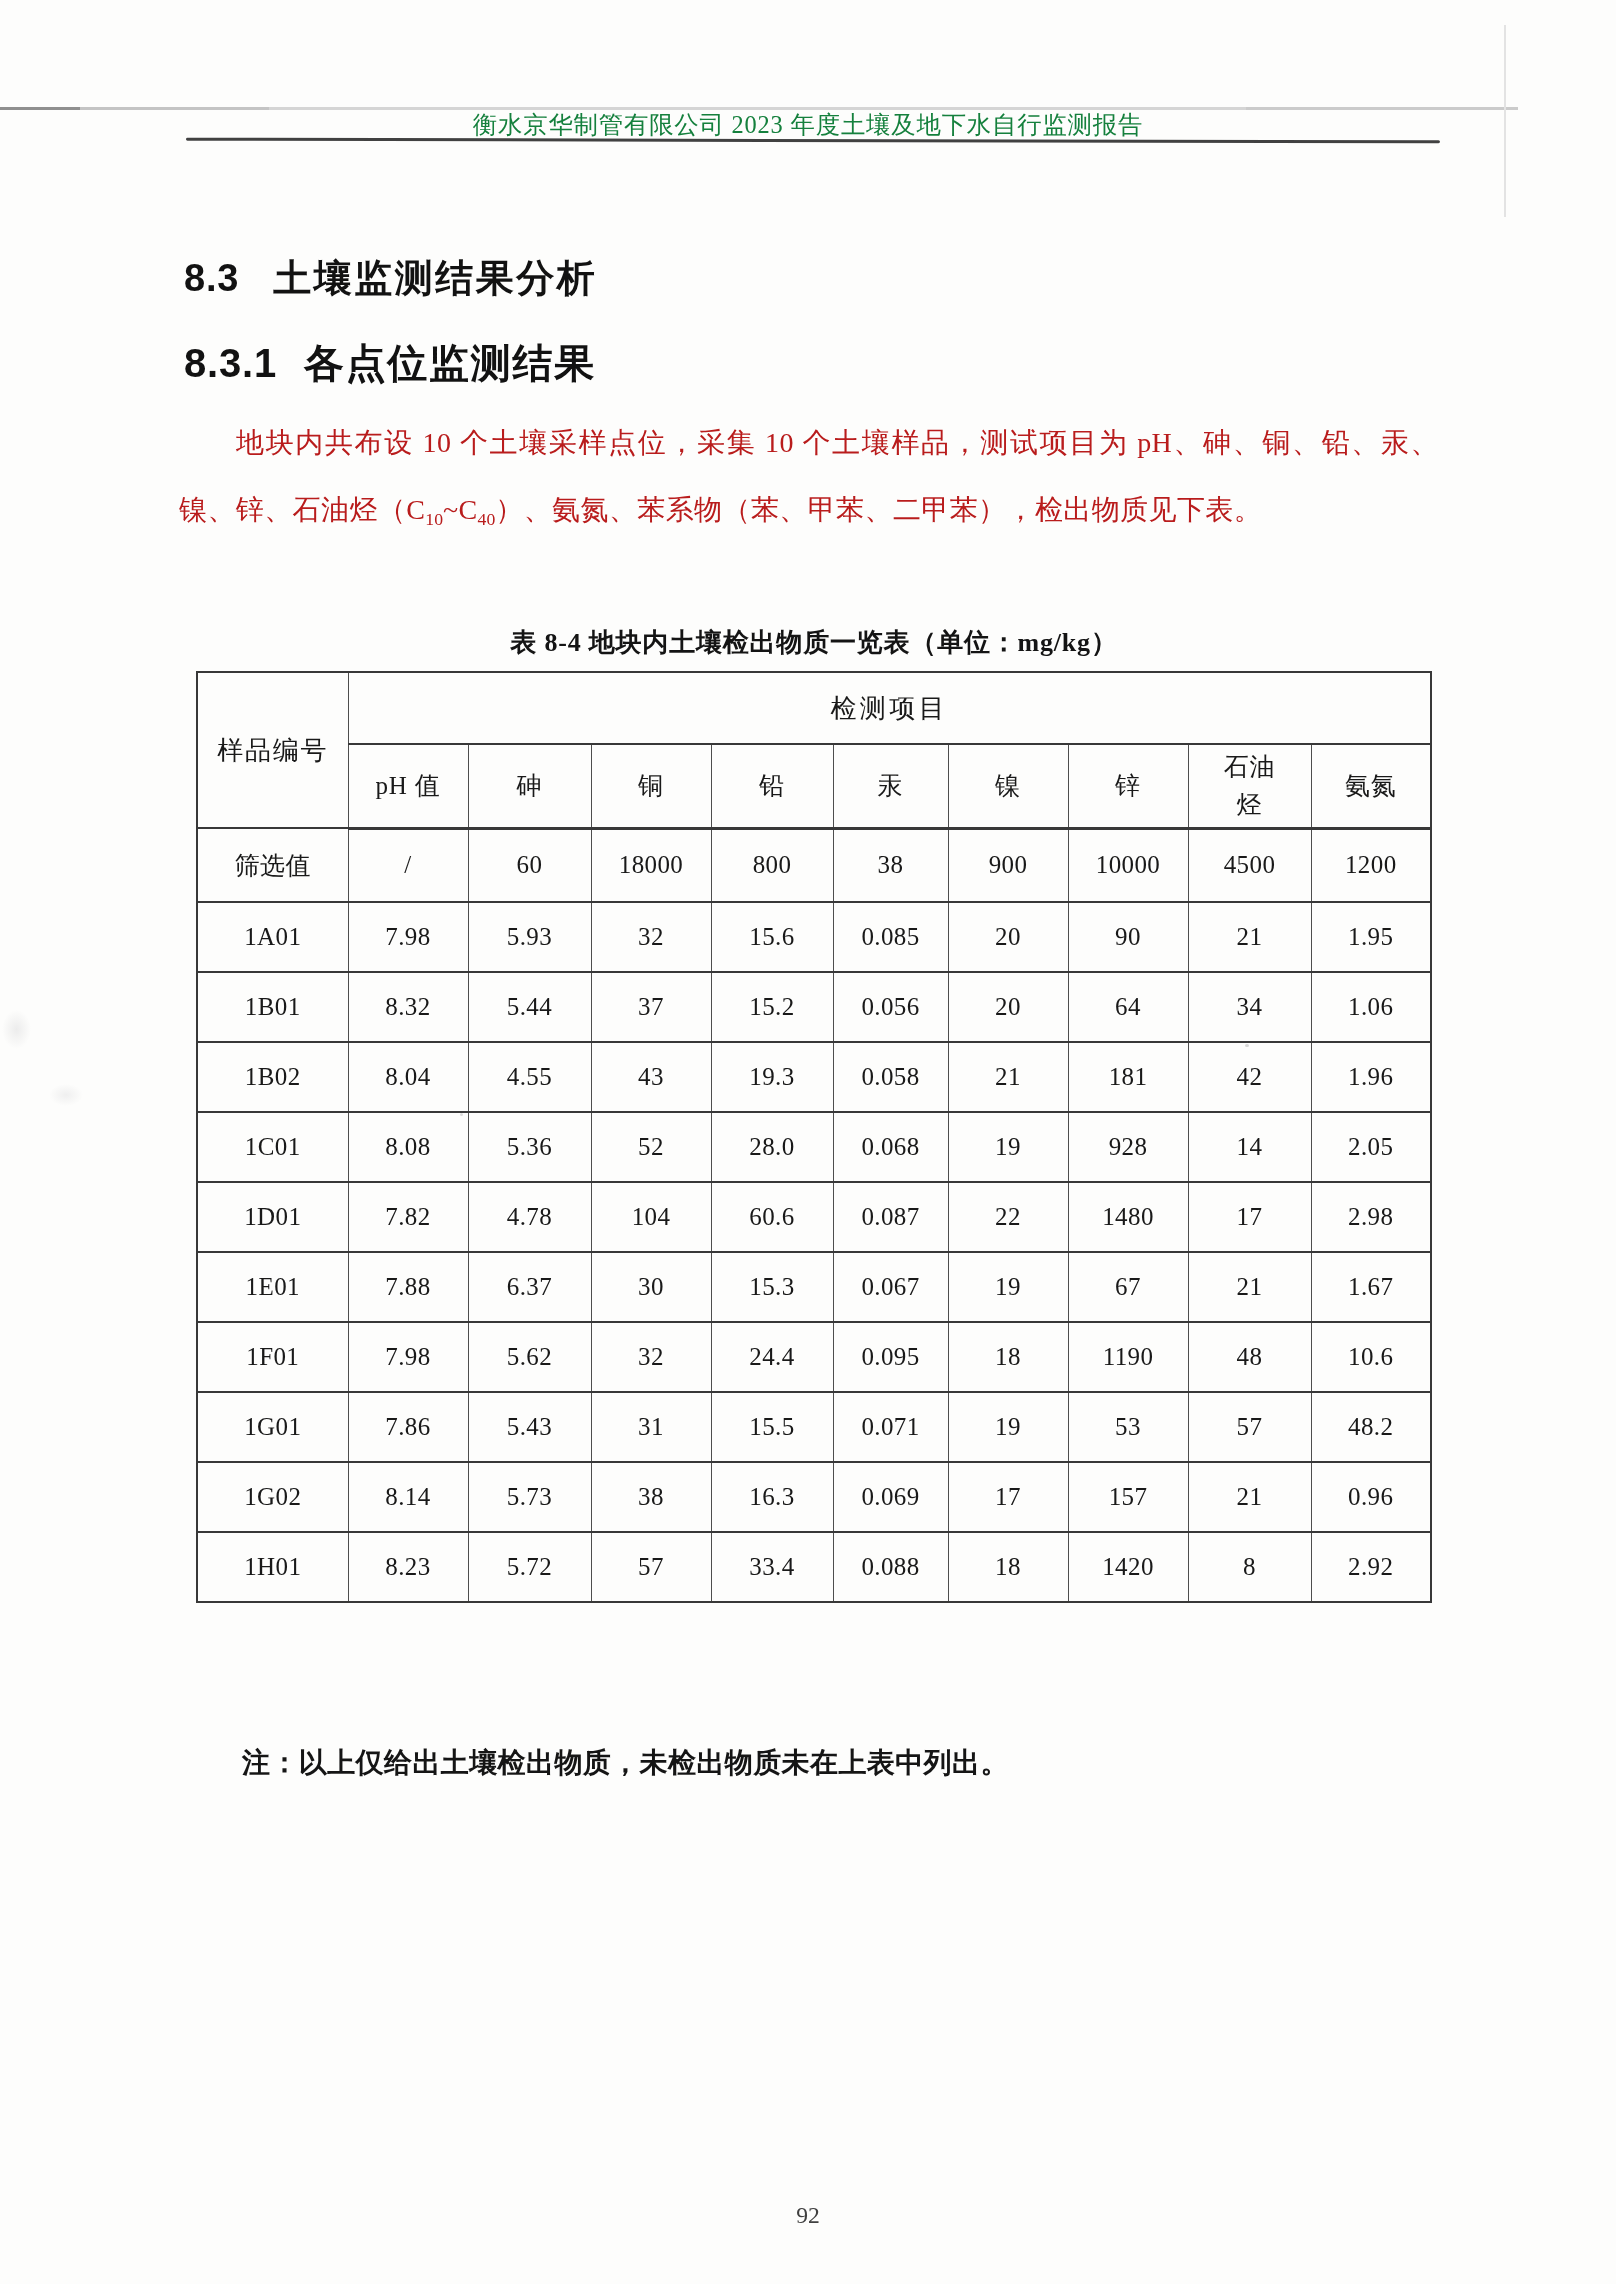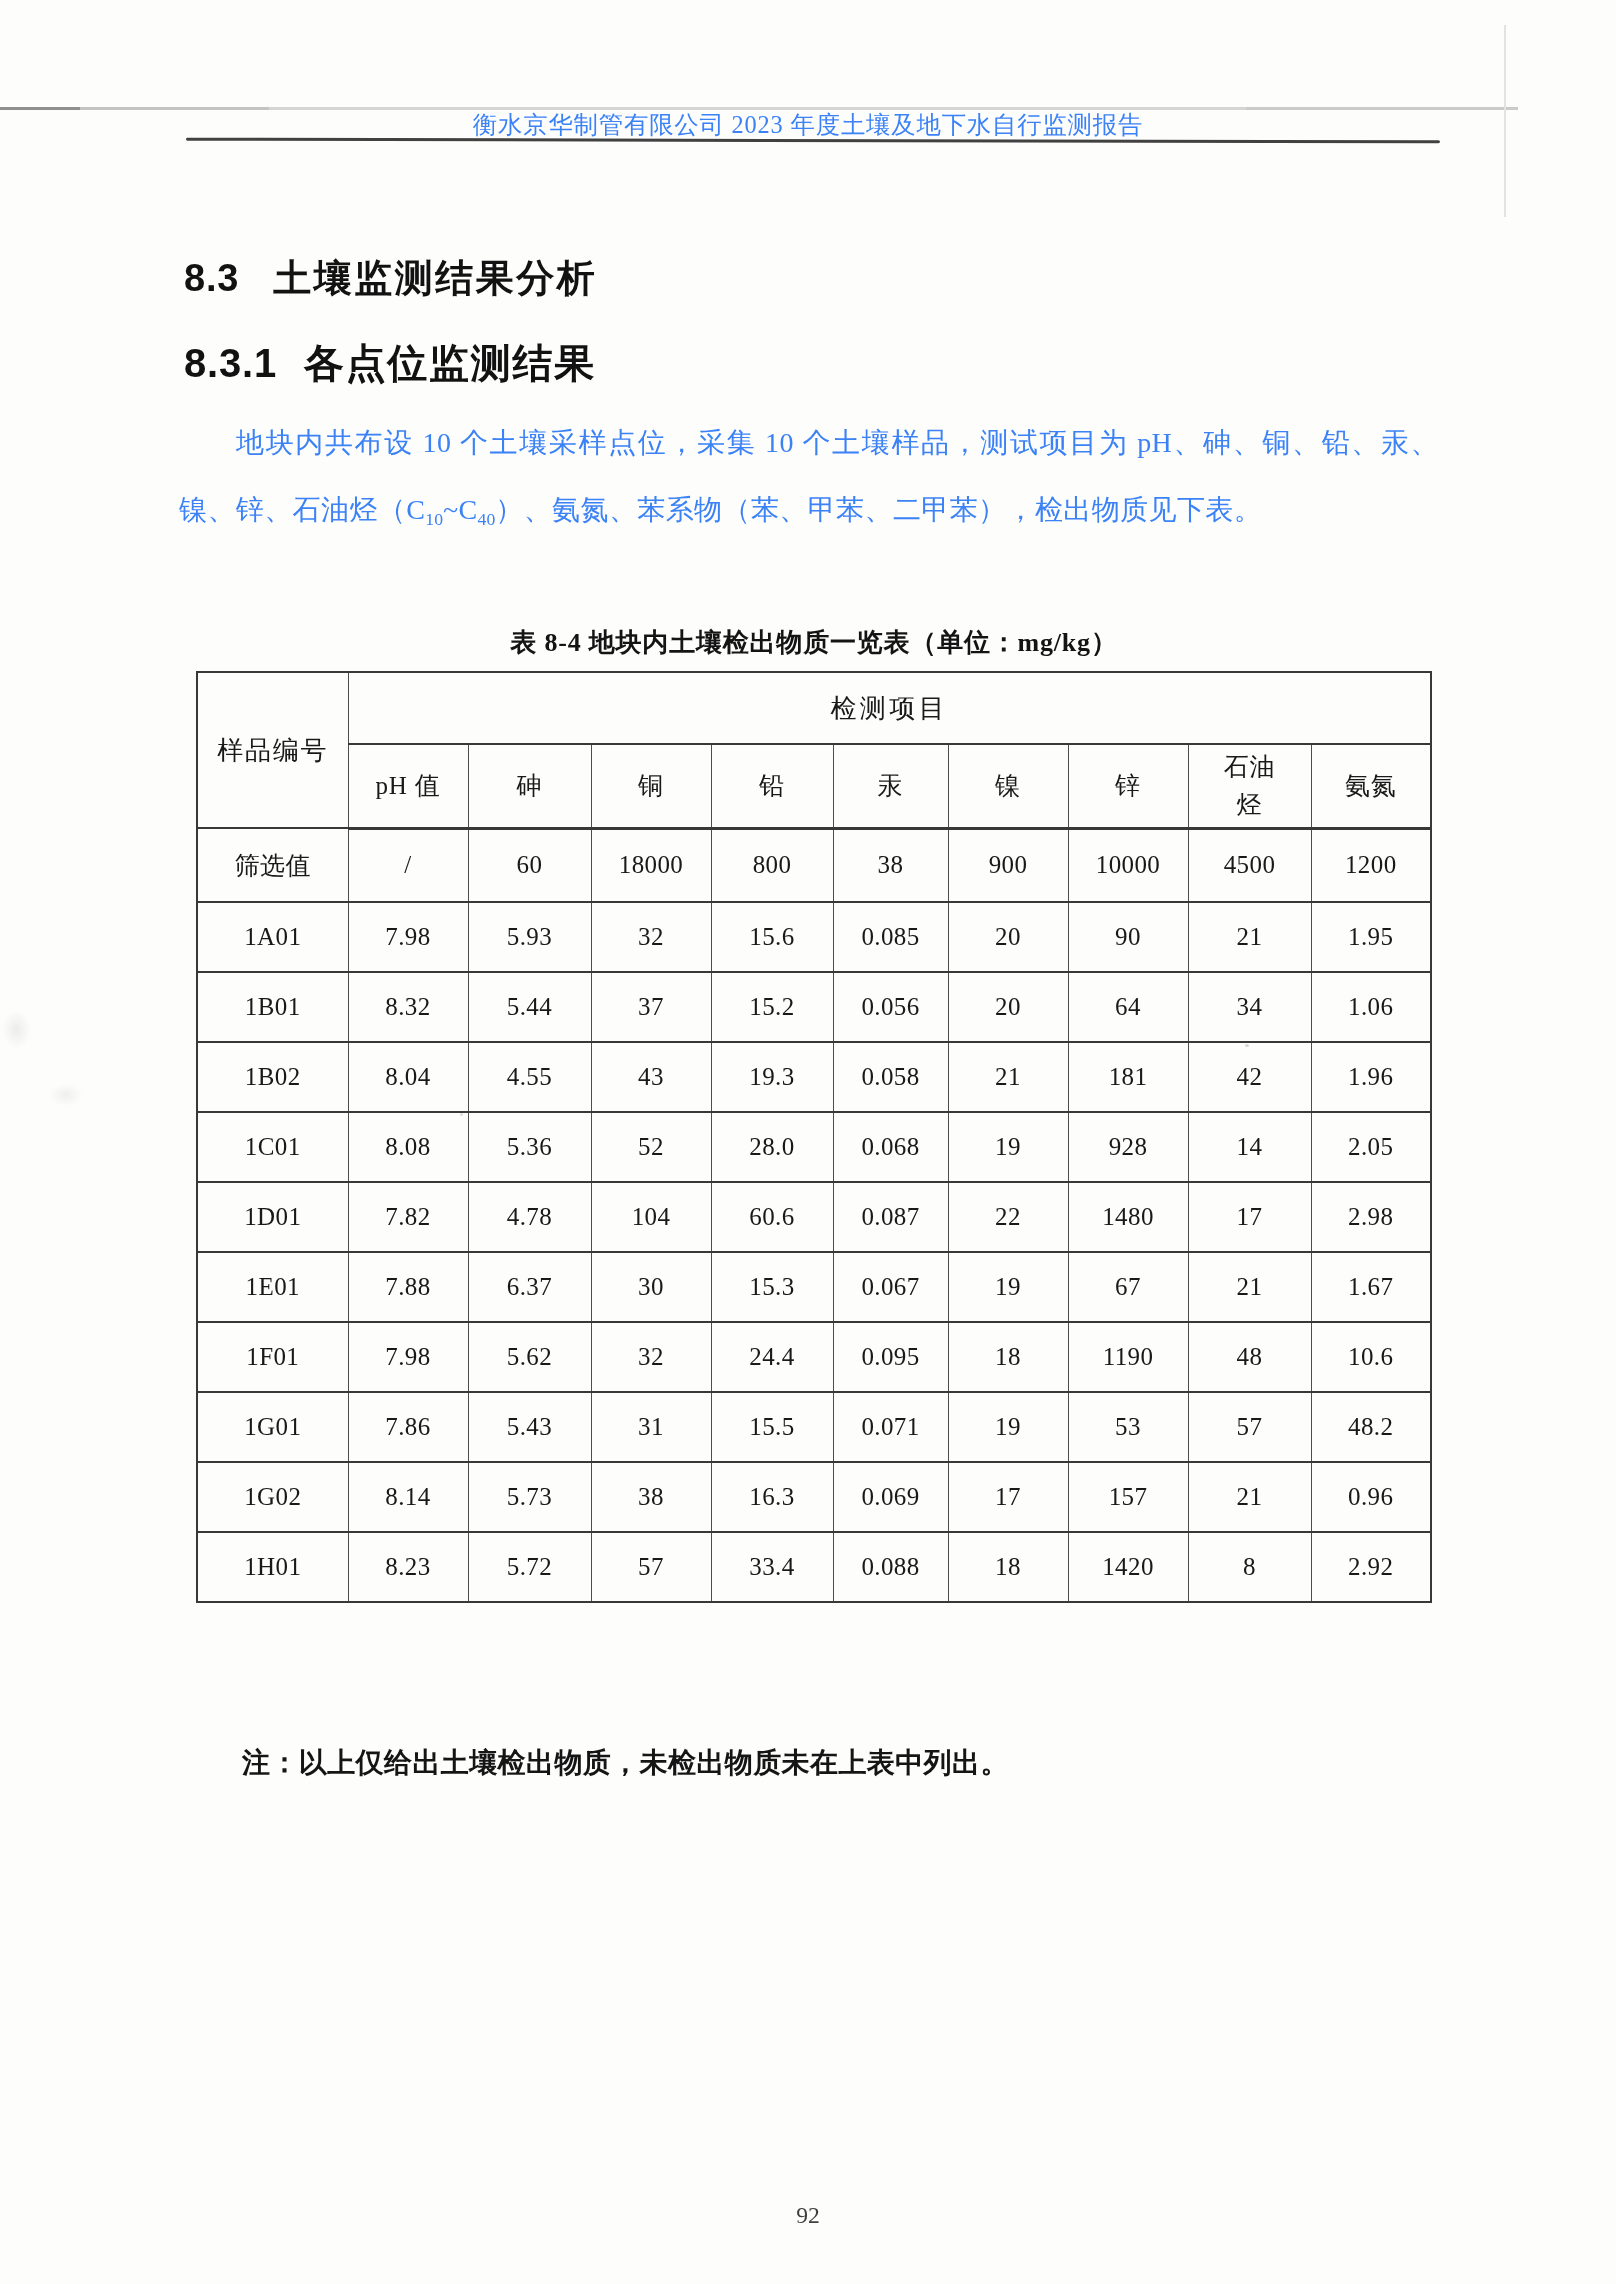--- a/index.html
+++ b/index.html
@@ -14,33 +14,33 @@
   .edge-right{position:absolute;left:1504px;top:25px;width:1.7px;height:192px;background:#e3e3e3;}
   .smudge1{position:absolute;left:1.7px;top:1010px;width:29px;height:39px;border-radius:50%;
     background:radial-gradient(closest-side,#ececec,rgba(255,255,255,0));}
   .smudge2{position:absolute;left:49px;top:1084px;width:34px;height:22px;border-radius:50%;
     background:radial-gradient(closest-side,#efefef,rgba(255,255,255,0));}
   .dot1{position:absolute;left:1245px;top:1044px;width:4.2px;height:3.4px;background:#d6d6d6;border-radius:50%;}
   .dot2{position:absolute;left:460px;top:1113px;width:3.4px;height:3.4px;background:#dadada;border-radius:50%;}
 
   
   .doc-header-title{position:absolute;top:109px;left:0;right:0;text-align:center;
-    font-size:24.4px;letter-spacing:0.8px;color:#3b82f6;}
+    font-size:24.4px;letter-spacing:0.8px;color:#15803d;}
 
   
   .h1{position:absolute;top:253px;left:184px;font-family:"Liberation Sans","DejaVu Sans",sans-serif;
     font-weight:700;font-size:38px;letter-spacing:2.5px;color:#121212;}
   .h1 .hnum{margin-right:34px;letter-spacing:0.8px;}
   .h2{position:absolute;top:336px;left:184px;font-family:"Liberation Sans","DejaVu Sans",sans-serif;
     font-weight:700;font-size:40px;letter-spacing:1.7px;color:#121212;}
   .h2 .hnum{margin-right:27px;letter-spacing:0.8px;}
 
   
   .body-par{position:absolute;top:409px;left:179px;width:1260px;margin:0;
-    font-size:28px;line-height:67px;text-align:justify;text-indent:57px;letter-spacing:0.4px;color:#3b82f6;}
+    font-size:28px;line-height:67px;text-align:justify;text-indent:57px;letter-spacing:0.4px;color:#b91c1c;}
   .body-par sub{font-size:17.7px;vertical-align:-5.9px;letter-spacing:0;}
 
   
   .table-caption{position:absolute;top:625px;left:196px;width:1236px;text-align:center;
     font-size:26px;font-weight:700;letter-spacing:0.8px;color:#141414;}
   table.data-table{position:absolute;top:671px;left:196px;width:1236px;
     border-collapse:collapse;table-layout:fixed;border:2.5px solid #383838;
     font-family:"Liberation Serif","DejaVu Serif",serif;}
   .data-table th,.data-table td{
     border-left:1.7px solid #4d4d4d;border-right:1.7px solid #4d4d4d;

